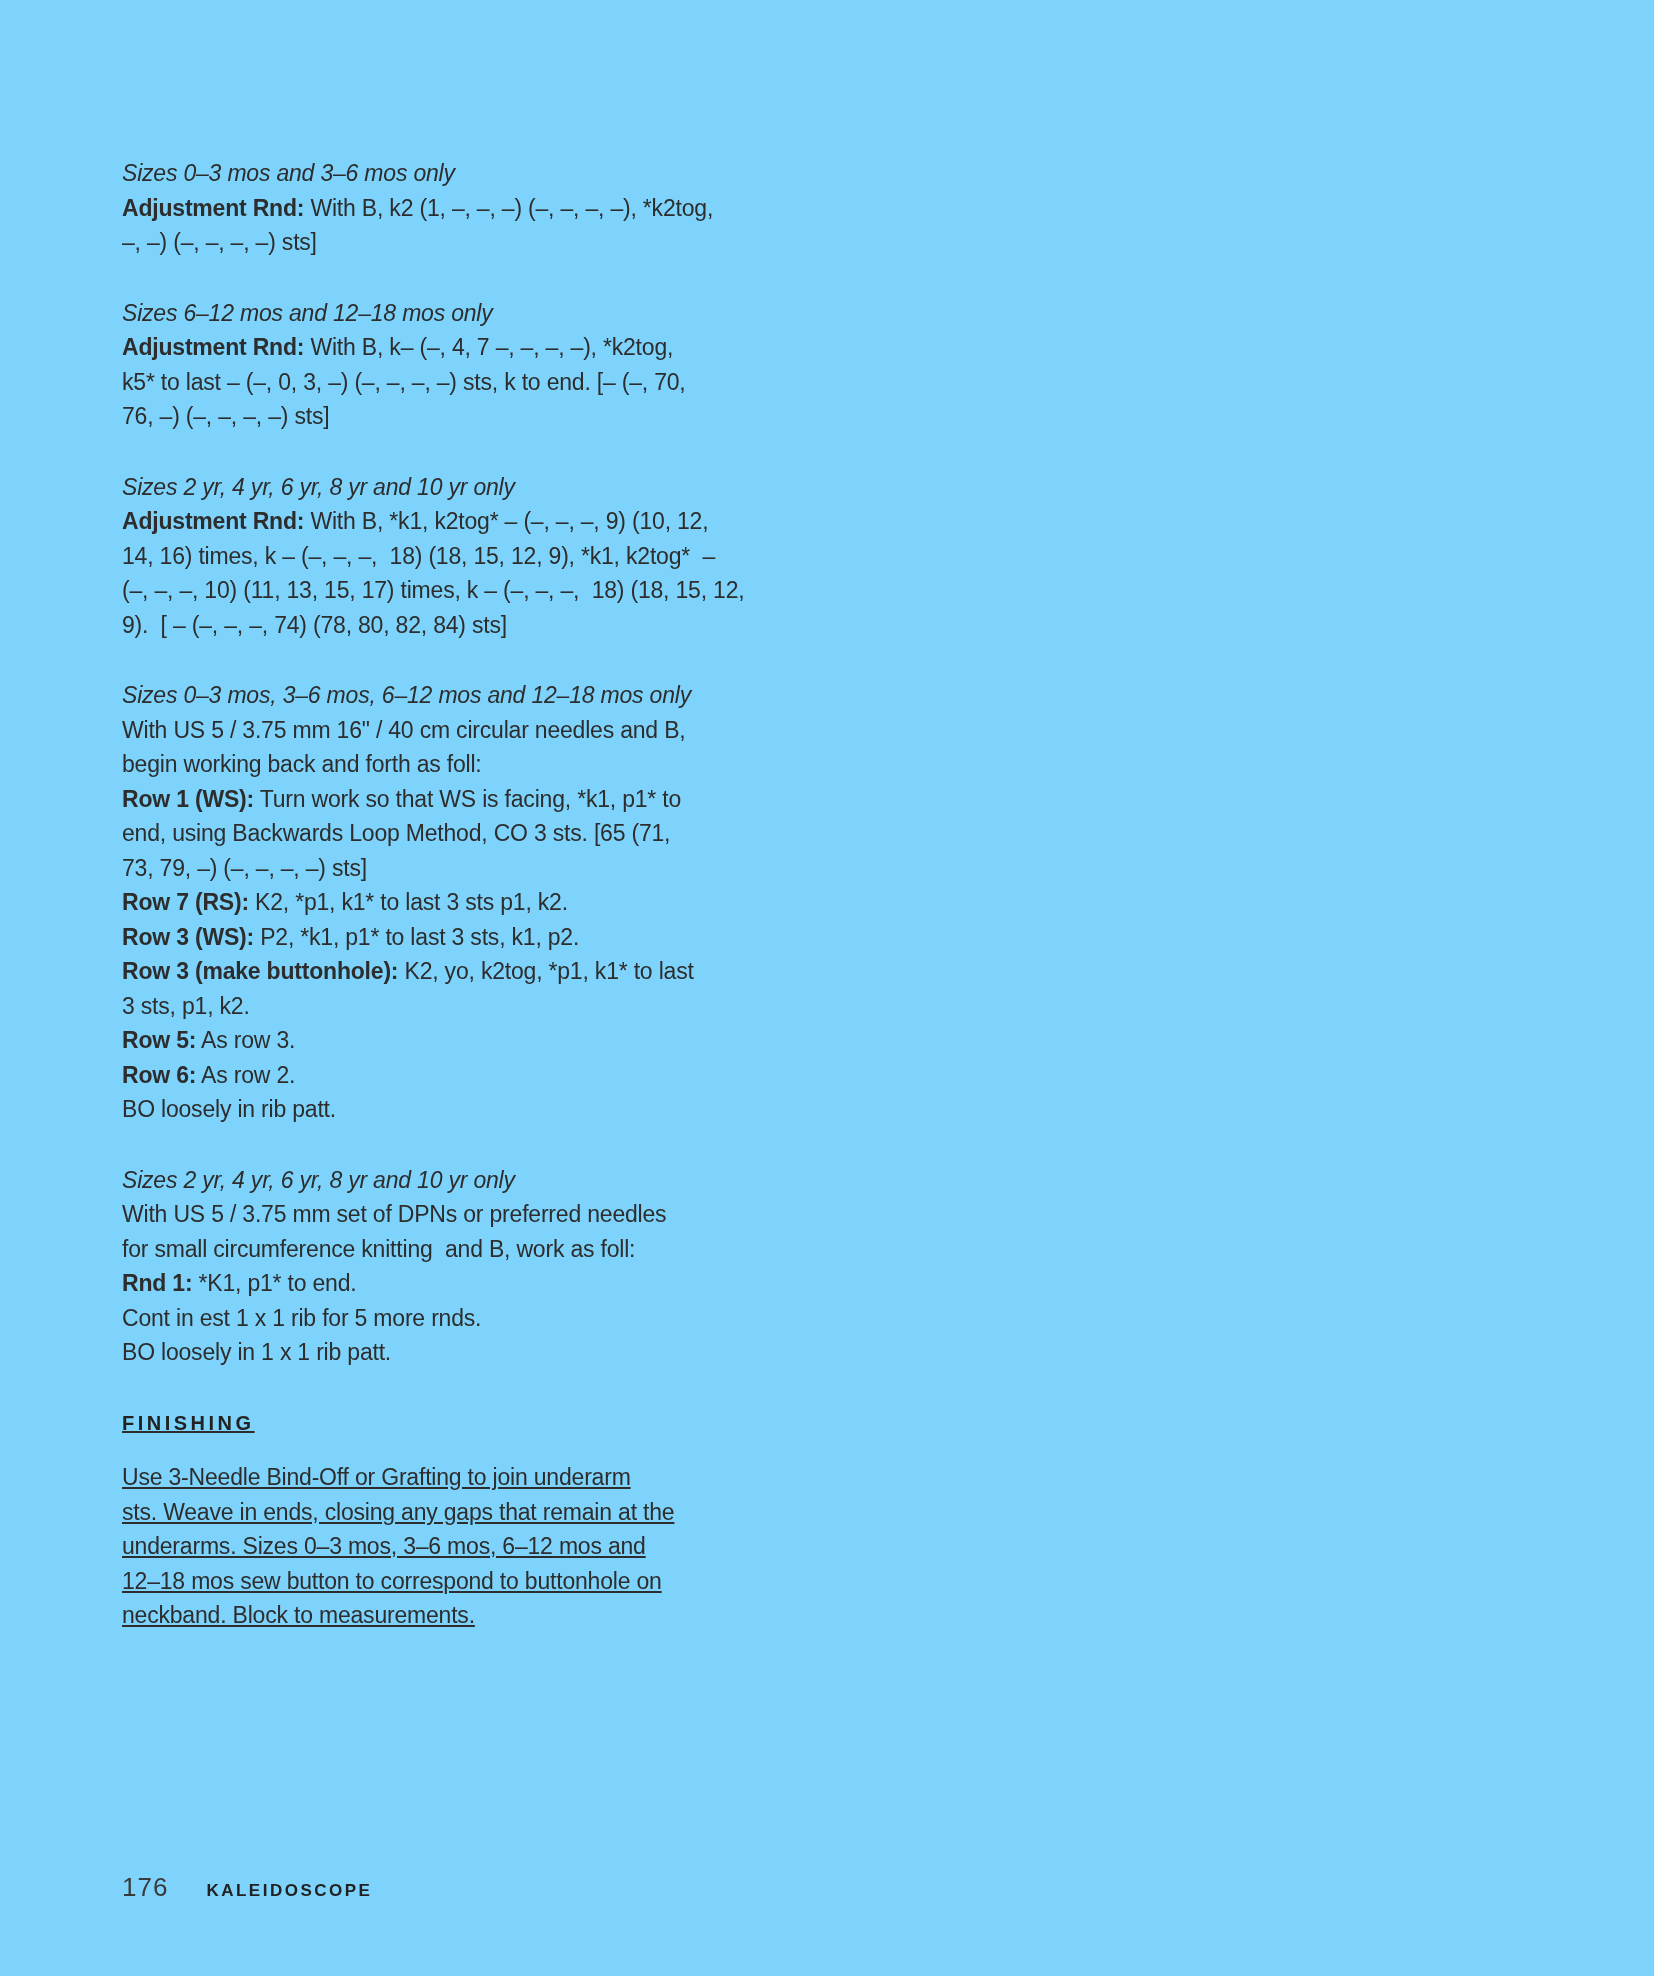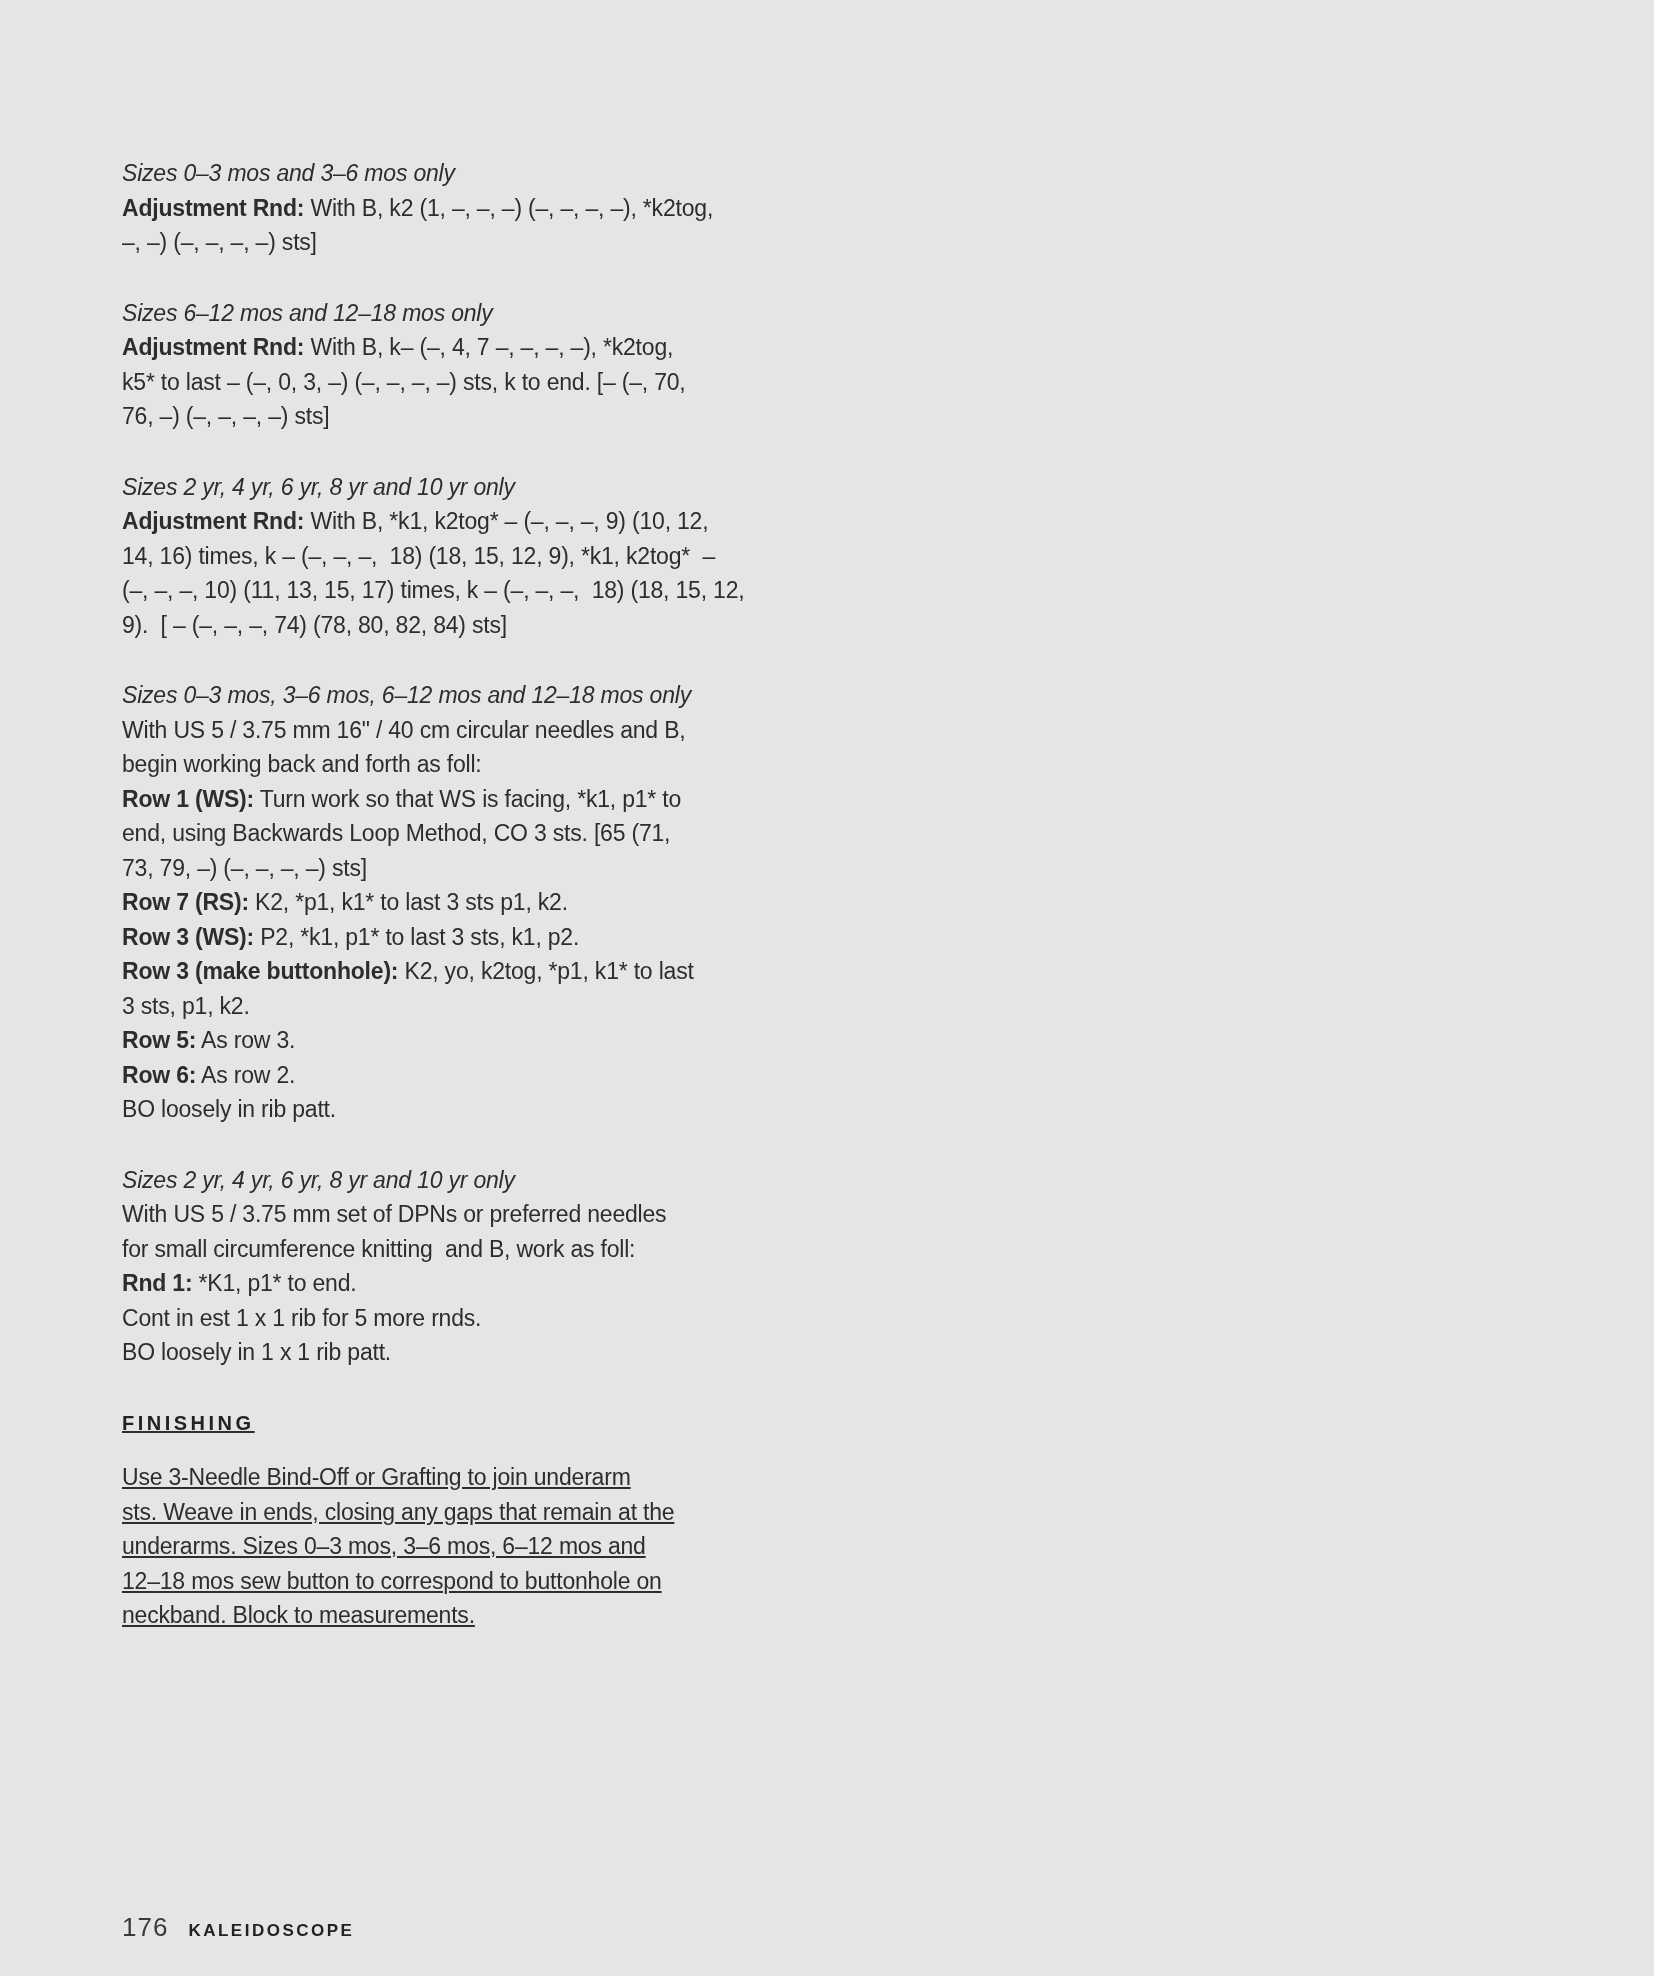--- a/index.html
+++ b/index.html
@@ -5,21 +5,21 @@
   html, body { margin: 0; padding: 0; }
   body {
     width: 1654px; height: 1976px;
     background: #ffffff;
     font-family: "Liberation Sans", sans-serif;
     color: #2d2d2d;
   }
   .page {
     position: relative;
     width: 1654px; height: 1976px;
-    background: #e5e5e5;
+    background: #7dd3fc;
     overflow: hidden;
   }
   .content {
     position: absolute;
     left: 122px; top: 156px;
   }
   .line {
     font-size: 23px;
     line-height: 34.5px;
     letter-spacing: -0.2px;
@@ -32,24 +32,24 @@
   .finishing-heading {
     font-size: 20px;
     font-weight: bold;
     letter-spacing: 3.5px;
     line-height: 34.5px;
     color: #222222;
     margin: 0 0 20px 0;
   }
   .footer {
     position: absolute;
-    left: 122px; top: 1912px;
+    left: 122px; top: 1872px;
     display: flex;
     align-items: baseline;
-    gap: 20px;
+    gap: 38px;
   }
   .page-number {
     font-size: 26px;
     letter-spacing: 1px;
     color: #3a3a3a;
   }
   .book-title {
     font-size: 17px;
     font-weight: bold;
     letter-spacing: 2.5px;

